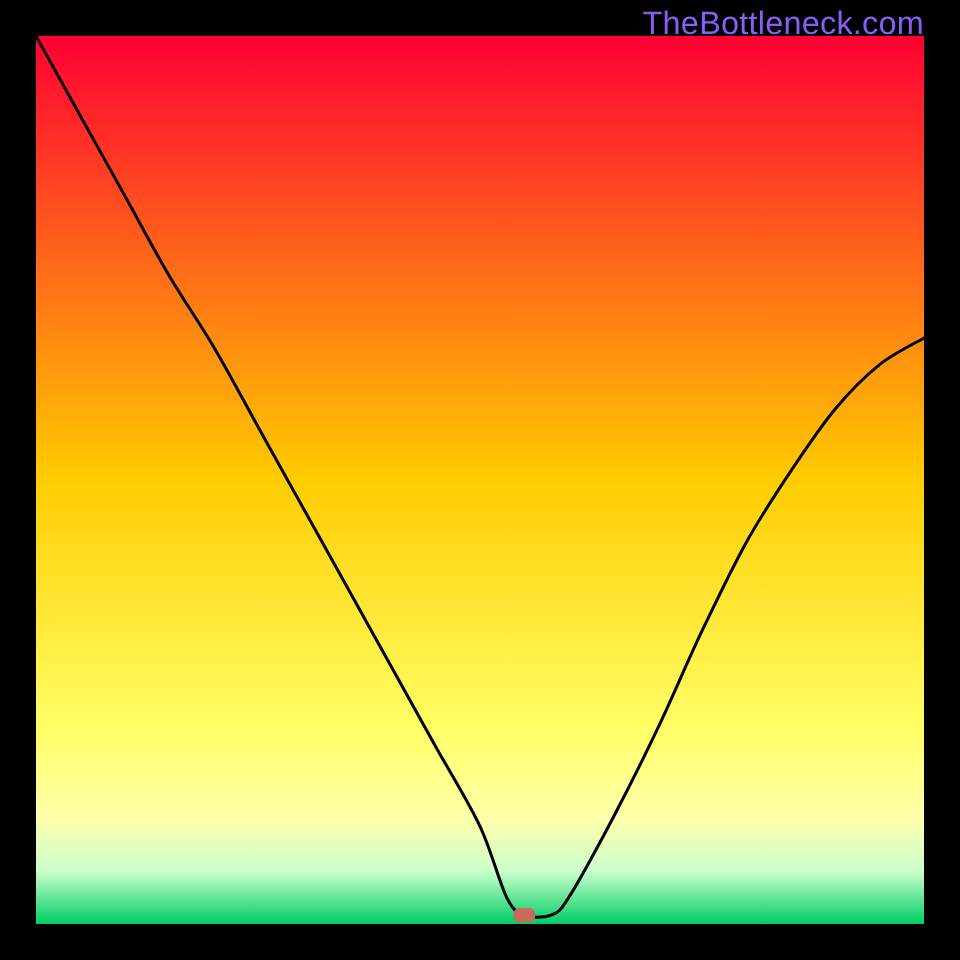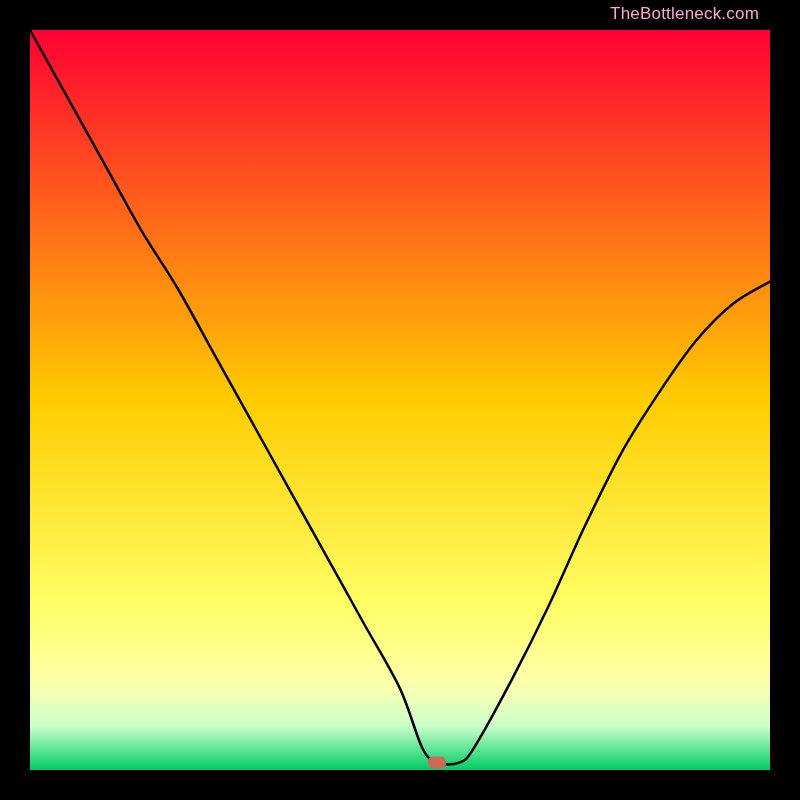--- a/index.html
+++ b/index.html
@@ -21,24 +21,24 @@
   .plot {
     position: absolute;
     left: 30px;
     top: 30px;
     width: 740px;
     height: 740px;
   }
   .watermark {
     position: absolute;
     top: 4px;
-    right: 41px;
+    right: 30px;
     font-family: Arial, Helvetica, sans-serif;
-    font-size: 17px;
-    color: #f9a8d4;
+    font-size: 27px;
+    color: #8b5cf6;
     letter-spacing: 0.2px;
   }
   svg { display: block; }
 </style>
 </head>
 <body>
 
 <div class="frame">
   <div class="plot">
     <svg id="chart-svg" width="740" height="740" viewBox="0 0 740 740">

